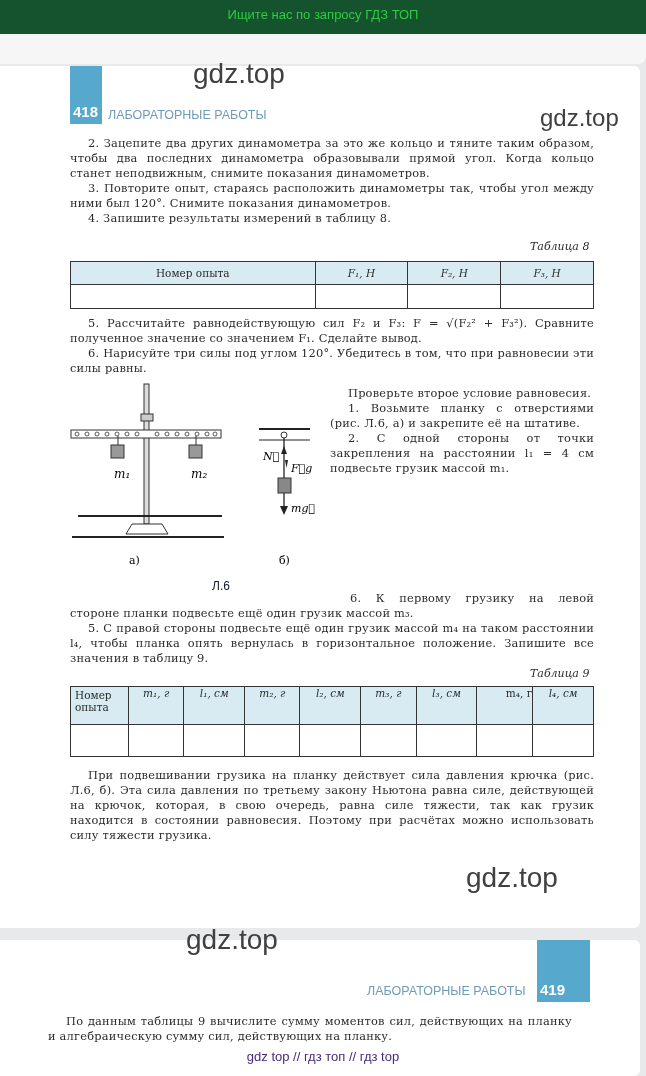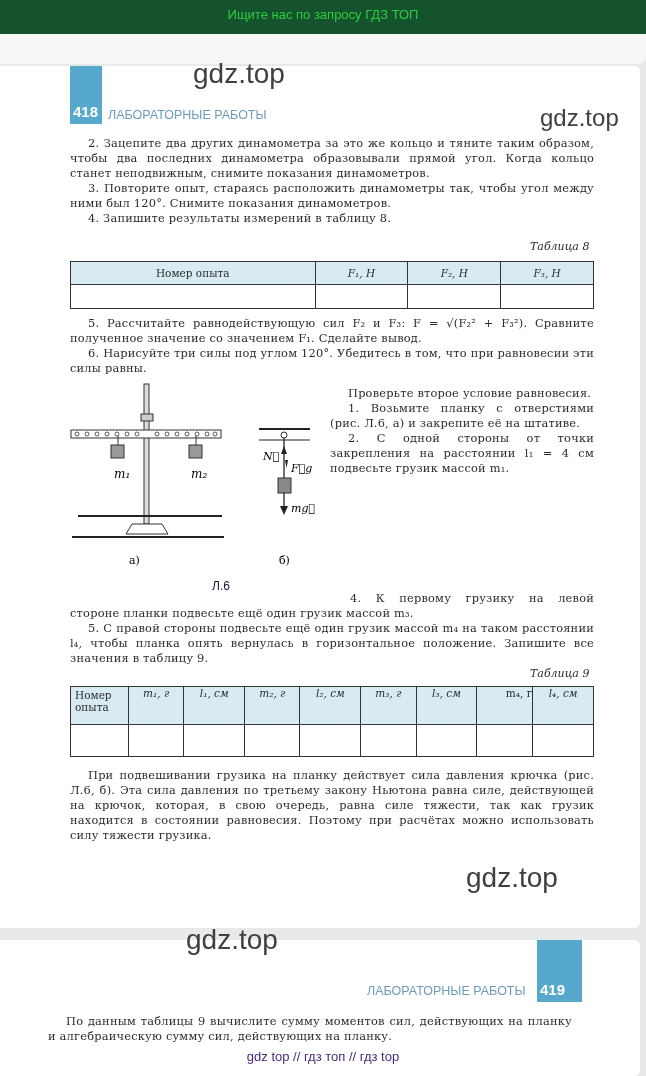--- a/index.html
+++ b/index.html
@@ -118,21 +118,21 @@
   </svg>
   <div class="figlabel" style="left:180px;top:513px;">Л.6</div>
 
   <div class="txt" style="left:330px;top:320px;width:264px;">
     <p>Проверьте второе условие равновесия.</p>
     <p>1. Возьмите планку с отверстиями (рис. Л.6, а) и закрепите её на штативе.</p>
     <p>2. С одной стороны от точки закрепления на расстоянии l₁ = 4 см подвесьте грузик массой m₁.</p>
   </div>
 
   <div class="txt" style="left:70px;top:525px;width:524px;">
-    <p style="text-indent:280px;">4. К первому грузику на левой стороне планки подвесьте ещё один грузик массой m₃.</p>
+    <p style="text-indent:280px;">6. К первому грузику на левой стороне планки подвесьте ещё один грузик массой m₃.</p>
     <p>5. С правой стороны подвесьте ещё один грузик массой m₄ на таком расстоянии l₄, чтобы планка опять вернулась в горизонтальное положение. Запишите все значения в таблицу 9.</p>
   </div>
 
   <div class="cap" style="left:530px;top:601px;">Таблица 9</div>
   <table style="left:70px;top:620px;width:524px;">
     <tbody>
         <tr style="height:38px;">
       <th style="text-align:left;vertical-align:top;padding:2px 4px;width:58px;">Номер опыта</th>
       <th style="font-style:italic;vertical-align:top;">m₁, г</th>
       <th style="font-style:italic;vertical-align:top;">l₁, см</th>
@@ -159,21 +159,21 @@
 
   <div class="txt" style="left:70px;top:702px;width:524px;">
     <p>При подвешивании грузика на планку действует сила давления крючка (рис. Л.6, б). Эта сила давления по третьему закону Ньютона равна силе, действующей на крючок, которая, в свою очередь, равна силе тяжести, так как грузик находится в состоянии равновесия. Поэтому при расчётах можно использовать силу тяжести грузика.</p>
   </div>
 
   <div class="wm" style="left:466px;top:796px;">gdz.top</div>
 </div>
 
 <div class="page page2">
   <div class="wm" style="left:186px;top:-16px;">gdz.top</div>
-  <div class="pnum" style="left:537px;top:0;width:45px;height:62px;">
+  <div class="pnum" style="left:537px;top:0;width:53px;height:62px;">
     <span style="position:absolute;left:3px;bottom:4px;">419</span>
   </div>
   <div class="runhead" style="left:367px;top:44px;">ЛАБОРАТОРНЫЕ РАБОТЫ</div>
   <div class="txt" style="left:48px;top:74px;width:524px;">
     <p>По данным таблицы 9 вычислите сумму моментов сил, действующих на планку и алгебраическую сумму сил, действующих на планку.</p>
   </div>
 </div>
 
 <div class="footer">gdz top  //  гдз топ  //  гдз top</div>
 

